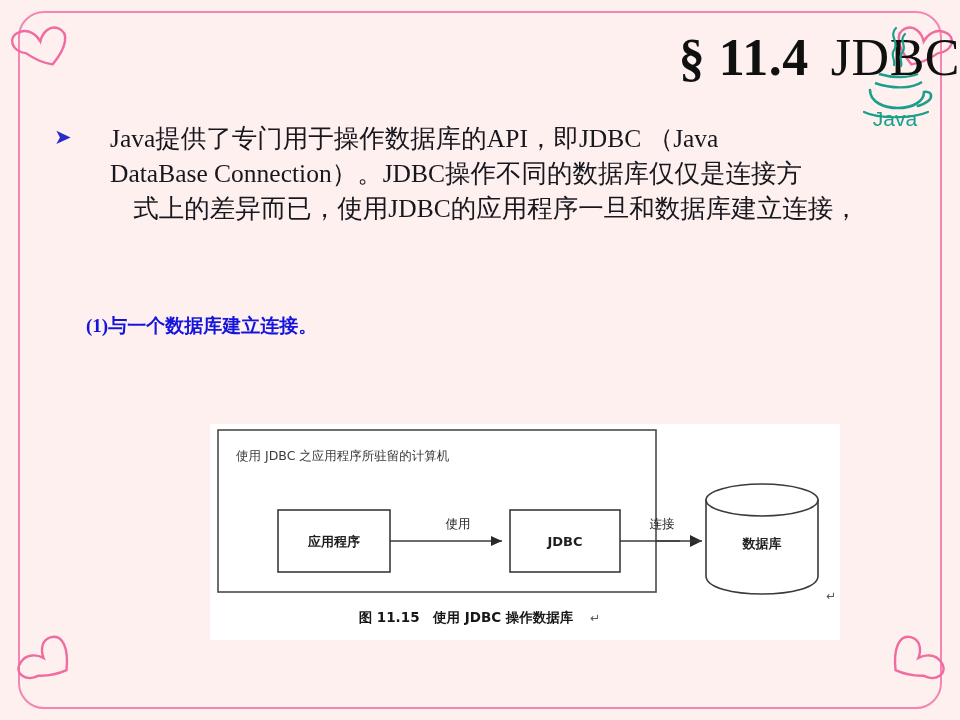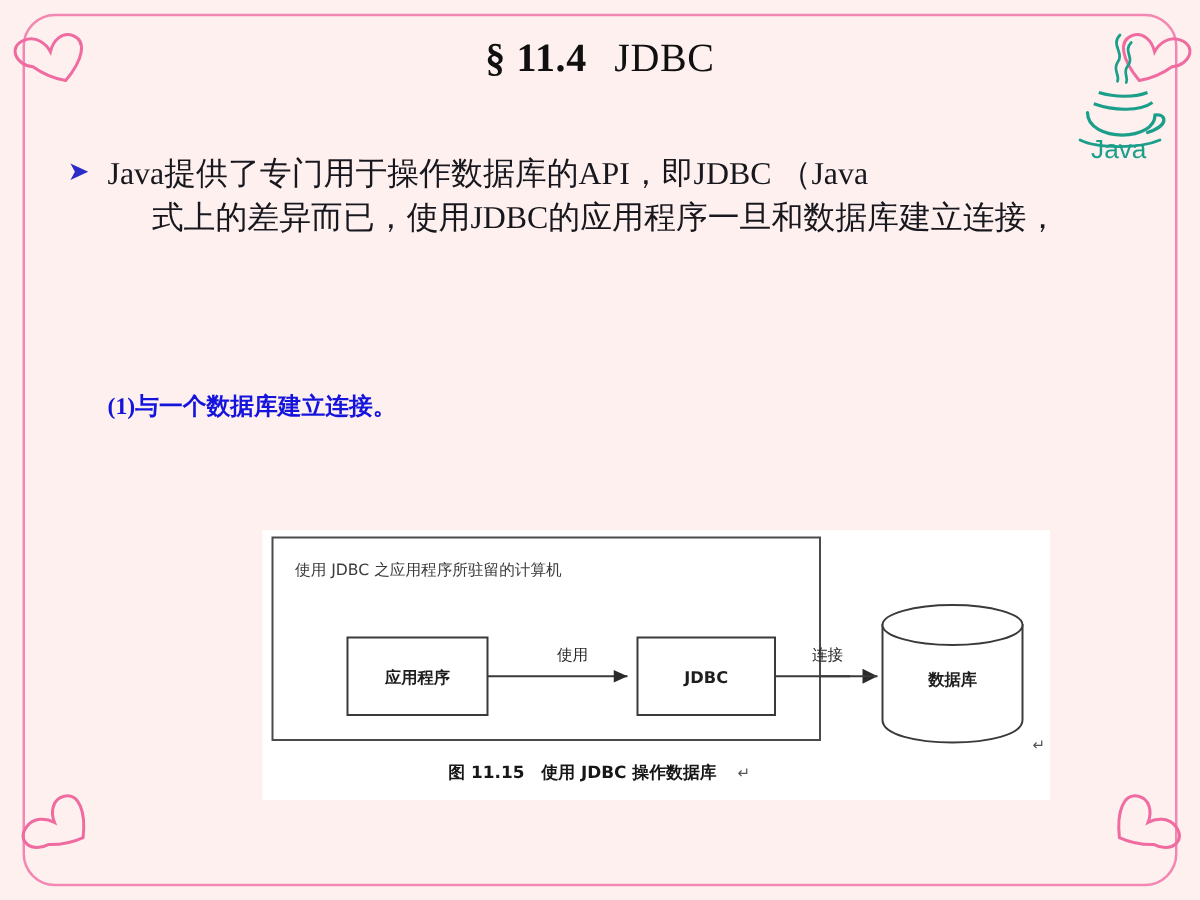--- a/index.html
+++ b/index.html
@@ -41,23 +41,23 @@
     height: 720px;
     pointer-events: none;
   }
 
   
   .title {
     position: absolute;
     left: 0;
     top: 28px;
     width: 960px;
-    text-align: center;
-    font-family: "Liberation Serif", "DejaVu Serif", serif;
-    font-size: 32px;
+    text-align: right;
+    font-family: "Liberation Serif", "DejaVu Serif", serif;
+    font-size: 52px;
     font-weight: bold;
     color: #101010;
     letter-spacing: 0.5px;
   }
   .title .sec { font-weight: bold; }
   .title .gap { display: inline-block; width: 22px; }
   .title .jdbc { font-weight: normal; }
 
   
   .java-logo {
@@ -91,20 +91,21 @@
     top: 5px;
     width: 22px;
     height: 22px;
     color: #2b2bc8;
     font-size: 21px;
     line-height: 22px;
   }
   .para-text {
     display: block;
     letter-spacing: 0px;
+    margin-left: 24px;
   }
 
   
   .blue-list {
     position: absolute;
     left: 86px;
     top: 310px;
     width: 700px;
   }
   .blue-item {
@@ -192,20 +193,23 @@
     <path d="M18 68 C 18 80, 32 86, 46 86 C 60 86, 72 80, 72 70 C 72 70, 78 69, 79 73 C 80 78, 72 82, 66 84" fill="none" stroke="#1b9e8a" stroke-width="2.6" stroke-linecap="round"></path>
     <path d="M12 90 C 26 97, 60 97, 76 90" fill="none" stroke="#1b9e8a" stroke-width="2.2" stroke-linecap="round"></path>
     <text x="43" y="104" text-anchor="middle" font-family="Liberation Sans, sans-serif" font-size="21" fill="#1b9e8a">Java</text>
   </svg>
 
   <div class="body-block">
     <div class="para-row">
       <span class="arrow-bullet">➤</span>
       <span class="para-text">Java提供了专门用于操作数据库的API，即JDBC （Java</span>
     </div>
+    <div class="para-row">
+      <span class="para-text">DataBase Connection）。JDBC操作不同的数据库仅仅是连接方</span>
+    </div>
     <div class="para-row" style="padding-left:44px;text-align:center;">
       <span class="para-text">式上的差异而已，使用JDBC的应用程序一旦和数据库建立连接，</span>
     </div>
   </div>
 
   <div class="blue-list">
     <div class="blue-item">(1)与一个数据库建立连接。</div>
   </div>
 
   <div class="figure-wrap">

